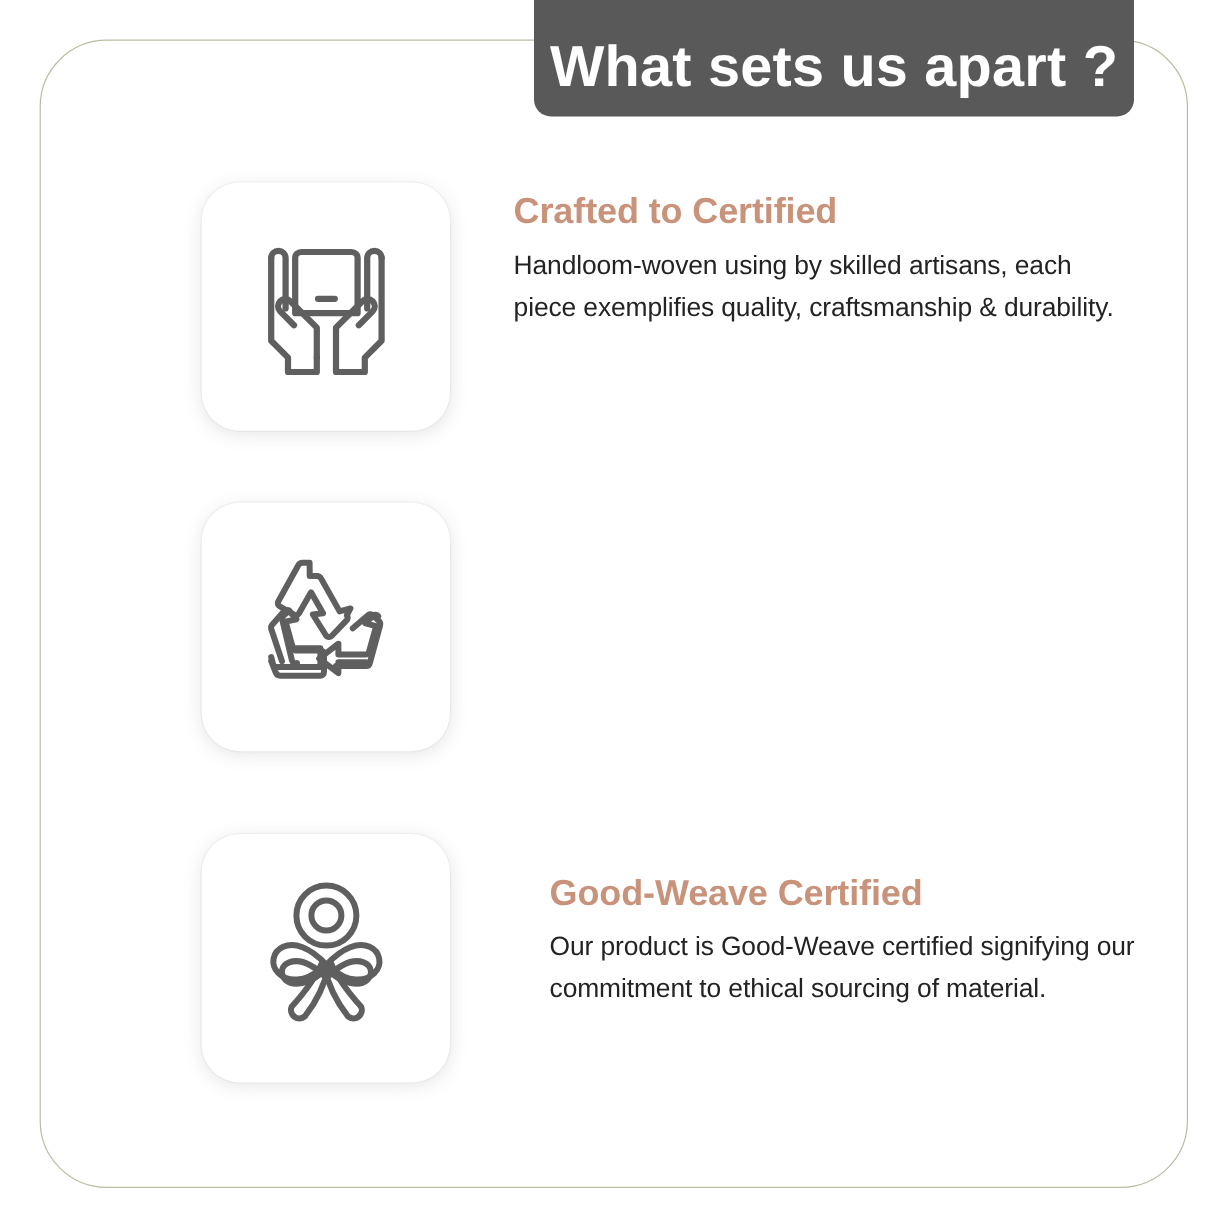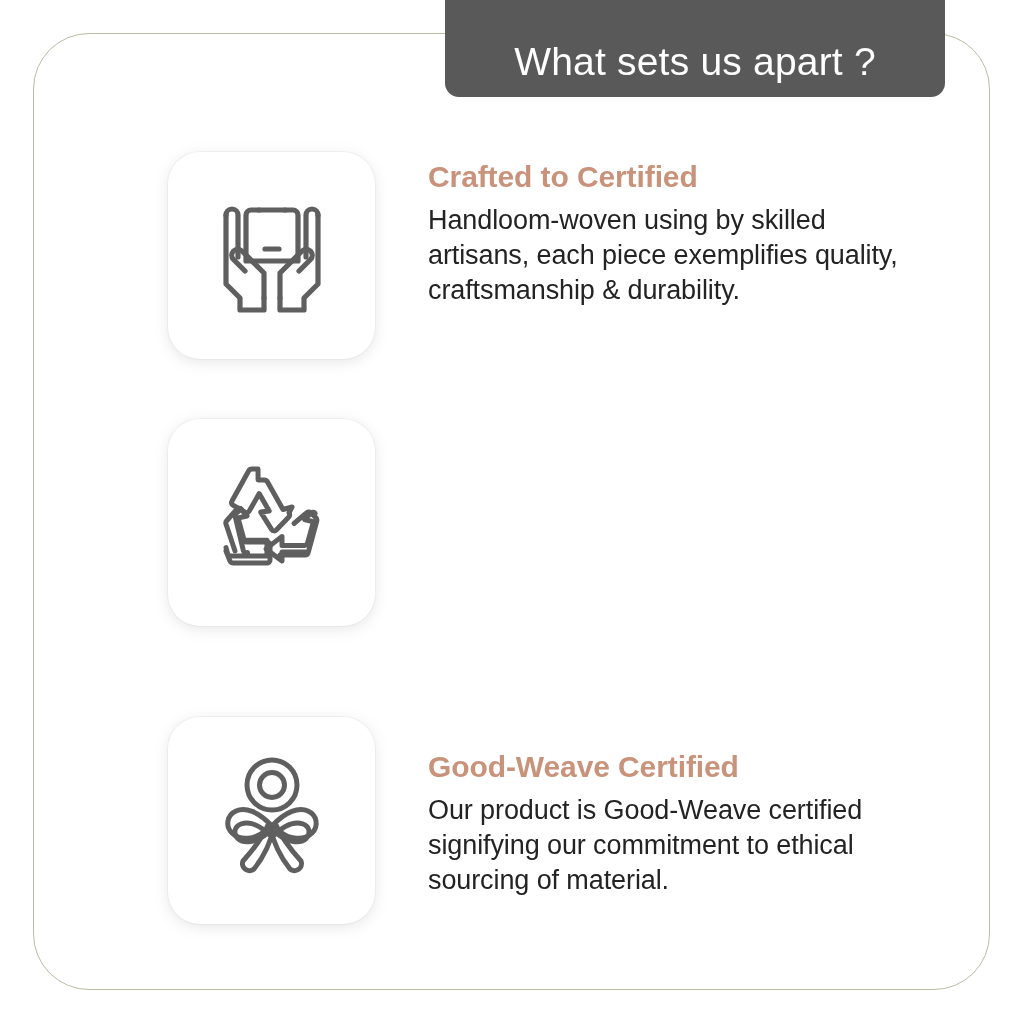--- a/index.html
+++ b/index.html
@@ -38,22 +38,22 @@
     background: #595959;
     border-radius: 14px;
     display: flex;
     align-items: flex-end;
     justify-content: center;
     padding-bottom: 16px;
     box-sizing: border-box;
   }
   .header-title {
     color: #ffffff;
-    font-size: 39px;
-    font-weight: normal;
+    font-size: 48px;
+    font-weight: bold;
     letter-spacing: 0.2px;
     line-height: 1;
     white-space: nowrap;
   }
 
   
   .features {
     position: absolute;
     left: 0;
     top: 0;
@@ -61,21 +61,21 @@
     height: 1024px;
   }
   .feature-row {
     position: absolute;
     display: flex;
     align-items: flex-start;
     left: 168px;
   }
   .feature-row.r0 { top: 152px; }
   .feature-row.r1 { top: 419px; }
-  .feature-row.r2 { top: 717px; }
+  .feature-row.r2 { top: 695px; gap: 30px; }
 
   .icon-tile {
     width: 207px;
     height: 207px;
     background: #ffffff;
     border-radius: 32px;
     box-shadow: 0 3px 14px rgba(120,120,120,0.18),
                 0 0 0 1px rgba(200,200,200,0.16);
     flex: 0 0 auto;
     display: flex;
@@ -94,21 +94,21 @@
   .feature-title {
     color: #c8937a;
     font-size: 30px;
     font-weight: bold;
     line-height: 1.15;
     margin: 0 0 8px 0;
     letter-spacing: -0.1px;
   }
   .feature-desc {
     color: #232323;
-    font-size: 27px;
+    font-size: 22px;
     line-height: 35px;
     margin: 0;
     letter-spacing: -0.1px;
   }
   .r1 .feature-text { padding-top: 36px; }
   .r2 .feature-text { padding-top: 33px; }
 </style>
 </head>
 <body>
 

